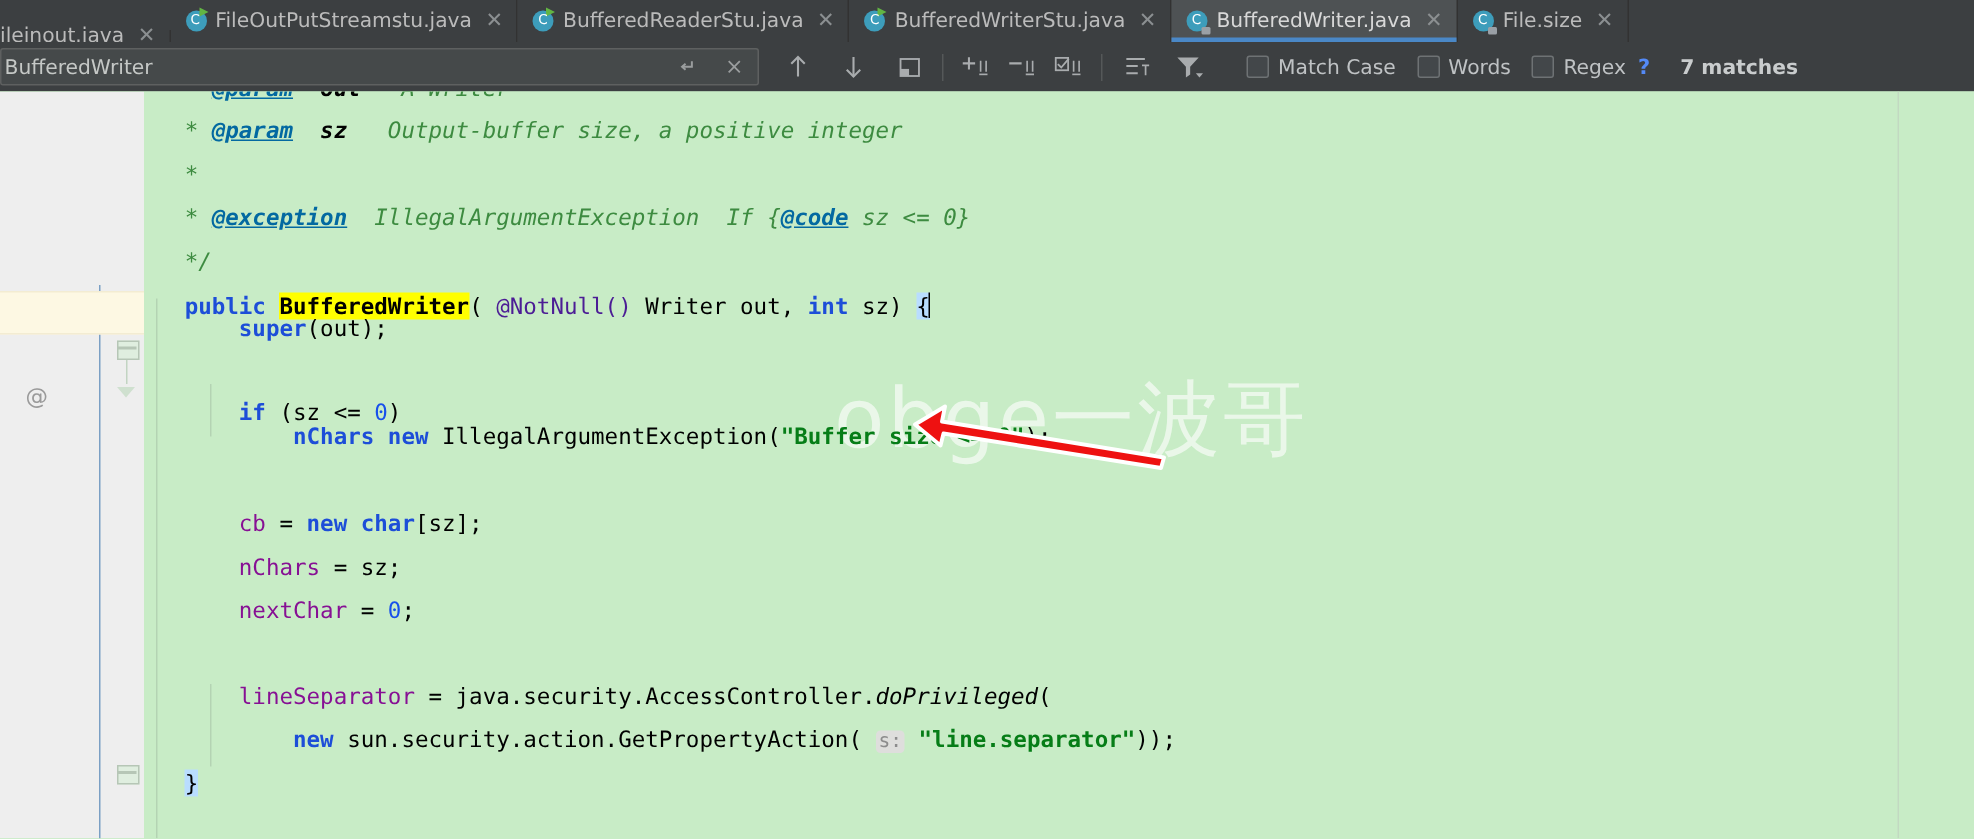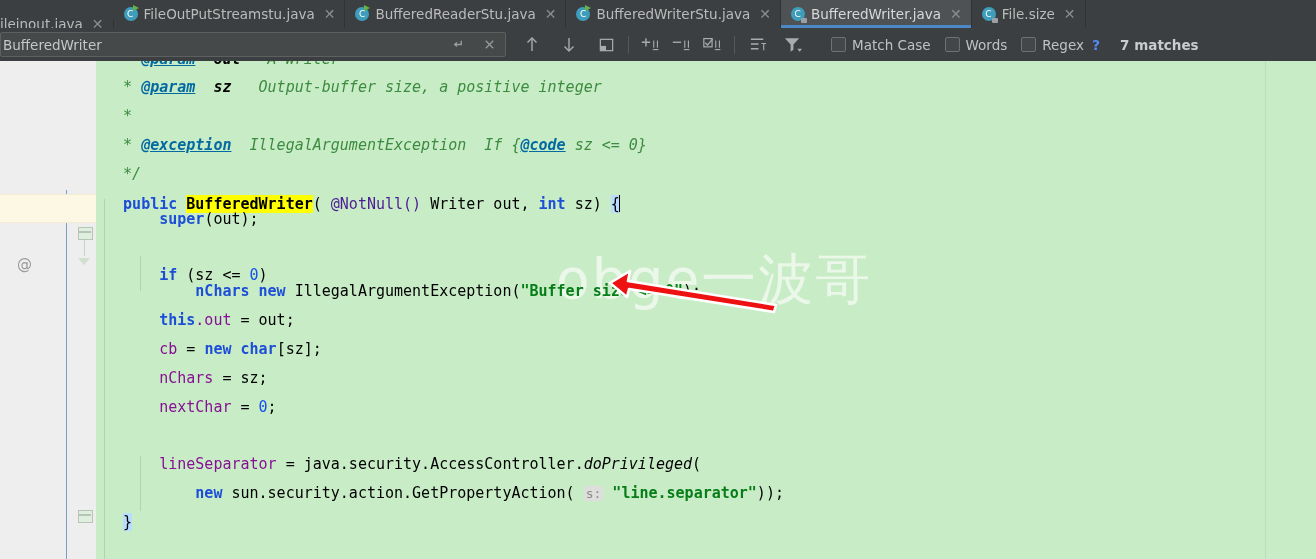--- a/index.html
+++ b/index.html
@@ -343,21 +343,20 @@
       <div class="ln" style="top:99px;"><span class="doc">   </span><span class="doc">*/</span></div>
 
       <div class="ln" style="top:129px;"><span class="plain">   </span><span class="kw">public</span><span class="plain"> </span><span class="hl-search">BufferedWriter</span><span class="plain">( </span><span class="anno">@NotNull()</span><span class="plain"> Writer out, </span><span class="kw">int</span><span class="plain"> sz) </span><span class="hl-brace">{</span><span class="caret"></span></div>
 
       <div class="ln" style="top:144px;"><span class="plain">       </span><span class="kw">super</span><span class="plain">(out);</span></div>
 
       <div class="ln" style="top:200px;"><span class="plain">       </span><span class="kw">if</span><span class="plain"> (sz &lt;= </span><span class="num">0</span><span class="plain">)</span></div>
 
       <div class="ln" style="top:216px;"><span class="plain">           </span><span class="kw">nChars</span><span class="plain"> </span><span class="kw">new</span><span class="plain"> IllegalArgumentException(</span><span class="str">"Buffer size &lt;= 0"</span><span class="plain">);</span></div>
 
-      <div class="ln" style="top:245px;"><span class="plain">       </span><span class="kw">this</span><span class="fld">.out</span><span class="plain"> = out;</span></div>
 
       <div class="ln" style="top:274px;"><span class="plain">       </span><span class="fld">cb</span><span class="plain"> = </span><span class="kw">new</span><span class="kw"> char</span><span class="plain">[sz];</span></div>
 
       <div class="ln" style="top:303px;"><span class="plain">       </span><span class="fld">nChars</span><span class="plain"> = sz;</span></div>
 
       <div class="ln" style="top:332px;"><span class="plain">       </span><span class="fld">nextChar</span><span class="plain"> = </span><span class="num">0</span><span class="plain">;</span></div>
 
       <div class="ln" style="top:418px;"><span class="plain">           </span><span class="kw">new</span><span class="plain"> sun.security.action.GetPropertyAction( </span><span class="hint">s:</span><span class="str"> "line.separator"</span><span class="plain">));</span></div>
 
       <div class="ln" style="top:389px;"><span class="plain">       </span><span class="fld">lineSeparator</span><span class="plain"> = java.security.AccessController.</span><span class="mth-i">doPrivileged</span><span class="plain">(</span></div>

